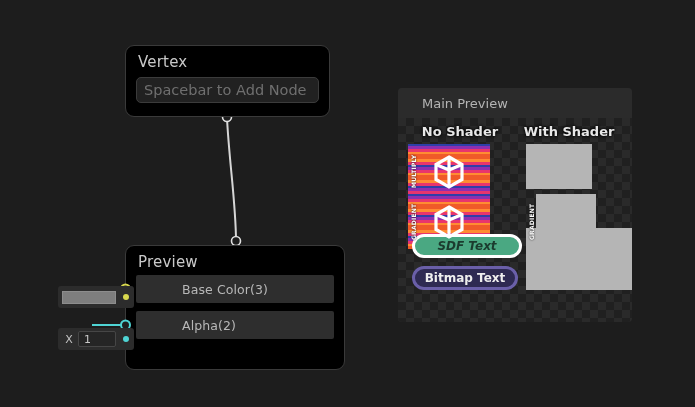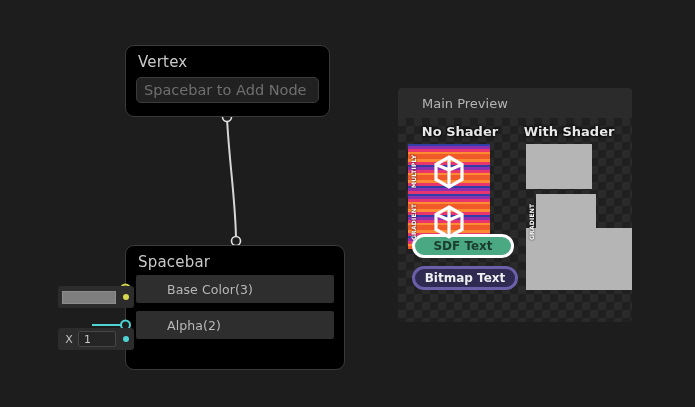--- a/index.html
+++ b/index.html
@@ -73,21 +73,21 @@
     margin: 0 10px 8px 10px;
     height: 28px;
     background: #2e2e2e;
     border-radius: 2px;
     display: flex;
     align-items: center;
   }
   .socket-row .socket-label {
     color: #b8b8b8;
     font-size: 12.5px;
-    padding-left: 31px;
+    padding-left: 46px;
     letter-spacing: .1px;
   }
   
   .socket-ring {
     position: absolute;
     left: -16px;
     top: 50%;
     transform: translateY(-50%);
     width: 11px;
     height: 11px;
@@ -282,26 +282,27 @@
     align-items: center;
     justify-content: center;
     font-size: 12px;
     font-weight: bold;
     box-sizing: border-box;
     white-space: nowrap;
   }
   #sdf-pill {
     left: 14px;
     top: 116px;
-    width: 102px;
+    width: 110px;
     height: 24px;
     border-radius: 12px;
     background: #4aa882;
     border: 3px solid #ffffff;
     color: #1b3b2e;
+    font-style: italic;
   }
   #bitmap-pill {
     left: 14px;
     top: 148px;
     width: 106px;
     height: 24px;
     border-radius: 12px;
     background: #2e2a52;
     border: 3px solid #6a5fa8;
     color: #eeeeee;
@@ -317,21 +318,21 @@
     <circle cx="227" cy="117" r="4.5" fill="#1d1d1d" stroke="#e0e0e0" stroke-width="1.6"></circle>
     <circle cx="236" cy="241" r="4.5" fill="#1d1d1d" stroke="#e0e0e0" stroke-width="1.6"></circle>
   </svg>
 
   <div class="node" id="vertex-node">
     <div class="node-title">Vertex</div>
     <div class="add-node-field">Spacebar to Add Node</div>
   </div>
 
   <div class="node" id="fragment-node">
-    <div class="node-title">Spacebar</div>
+    <div class="node-title">Preview</div>
 
     <div class="socket-row">
       <span class="socket-stub"></span>
       <span class="socket-ring"></span>
       <span class="socket-label">Base Color(3)</span>
     </div>
 
     <div class="socket-row">
       <span class="socket-stub cyan"></span>
       <span class="socket-ring cyan"></span>

